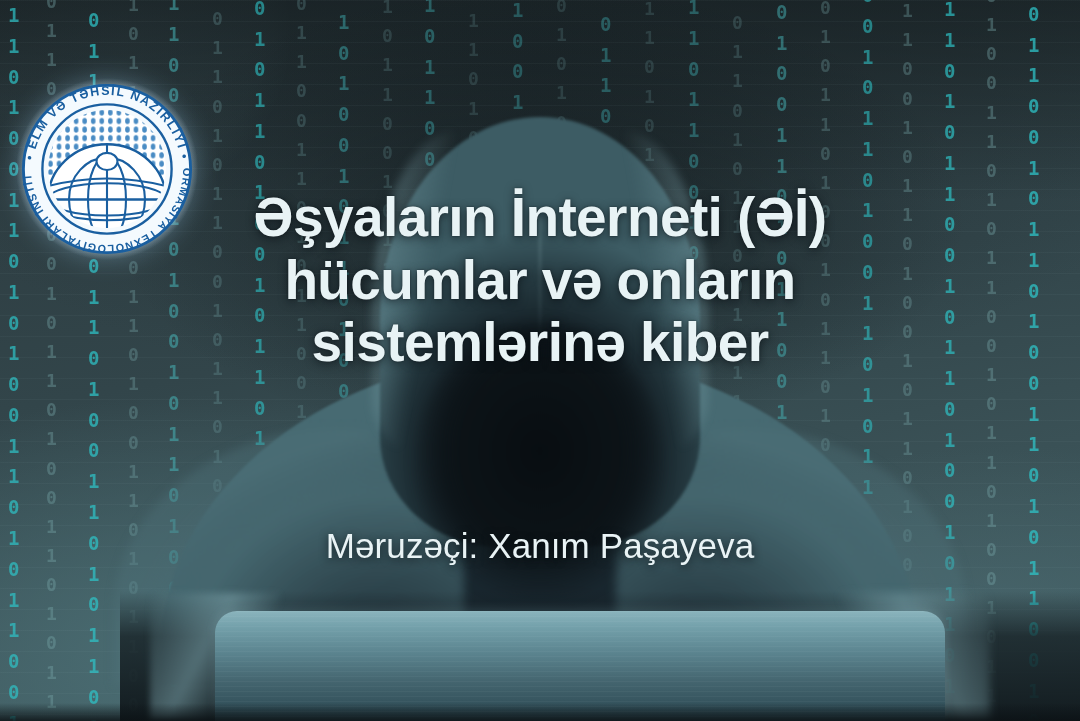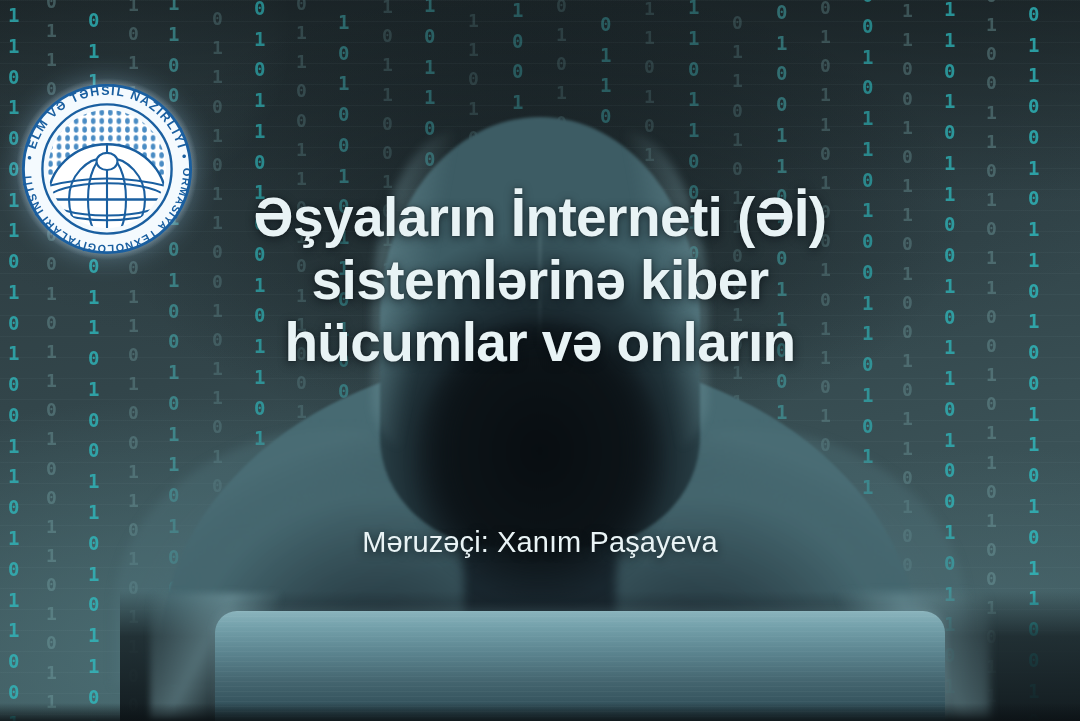--- a/index.html
+++ b/index.html
@@ -262,21 +262,21 @@
     line-height: 1.14;
     letter-spacing: -0.6px;
     text-shadow: 0 2px 10px rgba(8,14,18,0.65), 0 0 2px rgba(8,14,18,0.5);
   }
   .subtitle {
     position: absolute;
     left: 0;
     right: 0;
     top: 526px;
     text-align: center;
-    font-size: 29px;
+    font-size: 35px;
     font-weight: 400;
     color: #e9f3f5;
     letter-spacing: 0.1px;
     text-shadow: 0 2px 8px rgba(8,14,18,0.7);
   }
 </style>
 </head>
 <body>
 
 <div id="slide">
@@ -1032,19 +1032,19 @@
     <text font-family="'Liberation Sans', sans-serif" font-size="13.2" font-weight="700" fill="#1a5fa0" letter-spacing="1.5">
       <textPath href="#arcTop" startOffset="50%" text-anchor="middle" id="logo-top-path">• ELM VƏ TƏHSİL NAZİRLİYİ •</textPath>
     </text>
     <text font-family="'Liberation Sans', sans-serif" font-size="11.4" font-weight="700" fill="#1a5fa0" letter-spacing="1.2">
       <textPath href="#arcBottom" startOffset="50%" text-anchor="middle" id="logo-bottom-path">İNFORMASİYA TEXNOLOGİYALARI İNSTİTUTU</textPath>
     </text>
   </svg>
 
   <div class="title-block">
     <div class="title-line">Əşyaların İnterneti (Əİ)</div>
+    <div class="title-line">hücumlar və onların</div>
     <div class="title-line">sistemlərinə kiber</div>
-    <div class="title-line">hücumlar və onların</div>
   </div>
 
   <div class="subtitle">Məruzəçi: Xanım Paşayeva</div>
 
 </div>
 
 </body></html>

